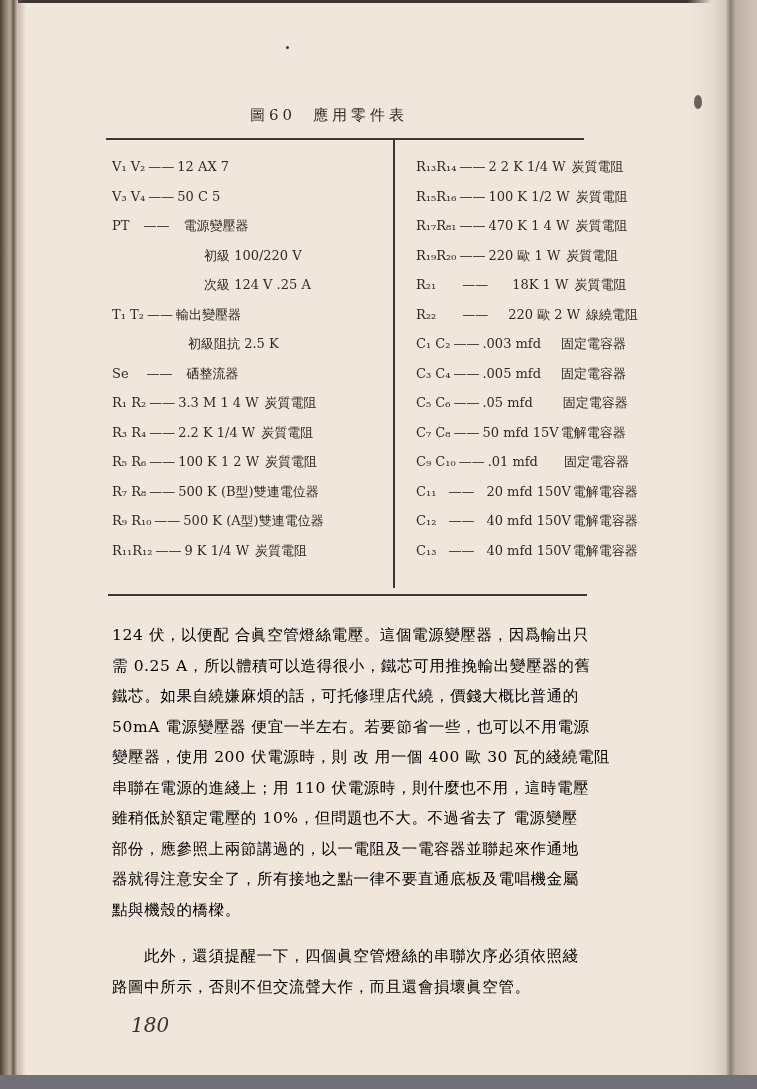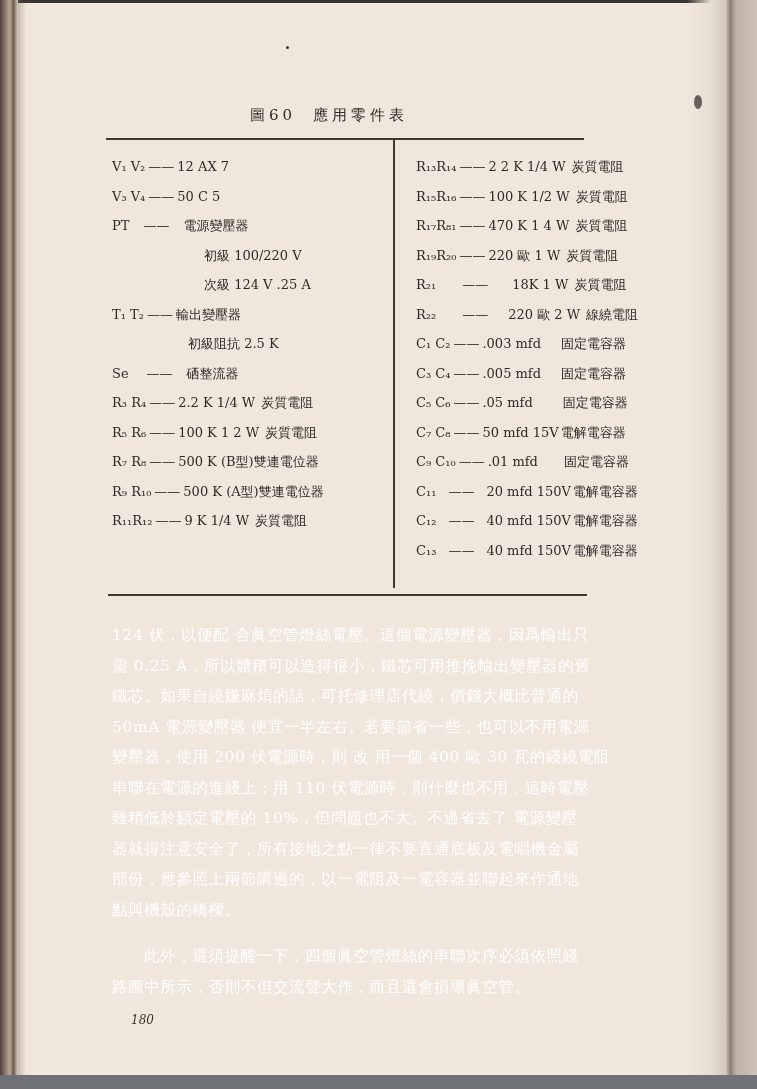--- a/index.html
+++ b/index.html
@@ -61,26 +61,26 @@
     .row .ref { display: inline-block; }
     .row .dash { display: inline-block; margin: 0 3px; }
     .row .spec { display: inline-block; }
     .row .desc { display: inline-block; margin-left: 6px; }
     .row.indent2 .spec { margin-left: 92px; }
     .row.indent3 .spec { margin-left: 78px; }
 
     .body-text {
       position: absolute; left: 112px; top: 620px; width: 560px;
       font-size: 15.5px; line-height: 30.5px; letter-spacing: 0.6px;
-      color: #ffffff;
+      color: #000000;
     }
     .body-text p { margin: 0; }
     .body-text p.indent { text-indent: 32px; margin-top: 16px; }
     .page-number {
-      position: absolute; left: 131px; top: 1013px; font-size: 12px; font-style: italic; color: #3a3431;
+      position: absolute; left: 131px; top: 1013px; font-size: 20px; font-style: italic; color: #3a3431;
     }
   </style>
 </head>
 <body>
 
 <div class="page"></div>
 <div class="top-band"></div>
 <div class="spine-left"></div>
 <div class="page-gutter-shadow"></div>
 <div class="right-edge"></div>
@@ -99,20 +99,21 @@
 
 <div class="col left">
   <div class="row"><span class="ref">V₁ V₂</span><span class="dash">—— </span><span class="spec">12 AX 7</span></div>
   <div class="row"><span class="ref">V₃ V₄</span><span class="dash">——</span><span class="spec">50 C 5</span></div>
   <div class="row"><span class="ref">PT</span><span class="dash" style="margin-left:14px;margin-right:14px">——</span><span class="spec">電源變壓器</span></div>
   <div class="row indent2"><span class="spec">初級 100/220 V</span></div>
   <div class="row indent2"><span class="spec">次級 124 V  .25 A</span></div>
   <div class="row"><span class="ref">T₁ T₂</span><span class="dash">——</span><span class="spec">輸出變壓器</span></div>
   <div class="row indent2"><span class="spec" style="margin-left:76px">初級阻抗 2.5 K</span></div>
   <div class="row"><span class="ref">Se</span><span class="dash" style="margin-left:18px;margin-right:14px">——</span><span class="spec">硒整流器</span></div>
+  <div class="row"><span class="ref">R₁ R₂</span><span class="dash">——</span><span class="spec">3.3 M 1 4 W</span><span class="desc">炭質電阻</span></div>
   <div class="row"><span class="ref">R₃ R₄</span><span class="dash">——</span><span class="spec">2.2 K 1/4 W</span><span class="desc">炭質電阻</span></div>
   <div class="row"><span class="ref">R₅ R₆</span><span class="dash">——</span><span class="spec">100 K 1 2 W</span><span class="desc">炭質電阻</span></div>
   <div class="row"><span class="ref">R₇ R₈</span><span class="dash">——</span><span class="spec">500 K (B型)雙連電位器</span></div>
   <div class="row"><span class="ref">R₉ R₁₀</span><span class="dash">——</span><span class="spec">500 K (A型)雙連電位器</span></div>
   <div class="row"><span class="ref">R₁₁R₁₂</span><span class="dash">——</span><span class="spec">9 K 1/4 W</span><span class="desc">炭質電阻</span></div>
 </div>
 
 <div class="col right">
   <div class="row"><span class="ref">R₁₃R₁₄</span><span class="dash">——</span><span class="spec">2 2 K 1/4 W</span><span class="desc">炭質電阻</span></div>
   <div class="row"><span class="ref">R₁₅R₁₆</span><span class="dash">——</span><span class="spec">100 K 1/2 W</span><span class="desc">炭質電阻</span></div>
@@ -132,22 +133,22 @@
 
 <div class="body-text">
   <p>
     <span style="display:block">124 伏，以便配 合眞空管燈絲電壓。這個電源變壓器，因爲輸出只</span>
     <span style="display:block">需 0.25 A，所以體積可以造得很小，鐵芯可用推挽輸出變壓器的舊</span>
     <span style="display:block">鐵芯。如果自繞嫌麻煩的話，可托修理店代繞，價錢大概比普通的</span>
     <span style="display:block">50mA 電源變壓器 便宜一半左右。若要節省一些，也可以不用電源</span>
     <span style="display:block">變壓器，使用 200 伏電源時，則 改 用一個 400 歐 30 瓦的綫繞電阻</span>
     <span style="display:block">串聯在電源的進綫上；用 110 伏電源時，則什麼也不用，這時電壓</span>
     <span style="display:block">雖稍低於額定電壓的 10%，但問題也不大。不過省去了 電源變壓</span>
+    <span style="display:block">部份，應參照上兩節講過的，以一電阻及一電容器並聯起來作通地</span>
     <span style="display:block">器就得注意安全了，所有接地之點一律不要直通底板及電唱機金屬</span>
-    <span style="display:block">部份，應參照上兩節講過的，以一電阻及一電容器並聯起來作通地</span>
     <span style="display:block">點與機殼的橋樑。</span>
   </p>
   <p class="indent">
     <span style="display:block">此外，還須提醒一下，四個眞空管燈絲的串聯次序必須依照綫</span>
     <span style="display:block;text-indent:0">路圖中所示，否則不但交流聲大作，而且還會損壞眞空管。</span>
   </p>
 </div>
 
 <div class="page-number">180</div>
 

